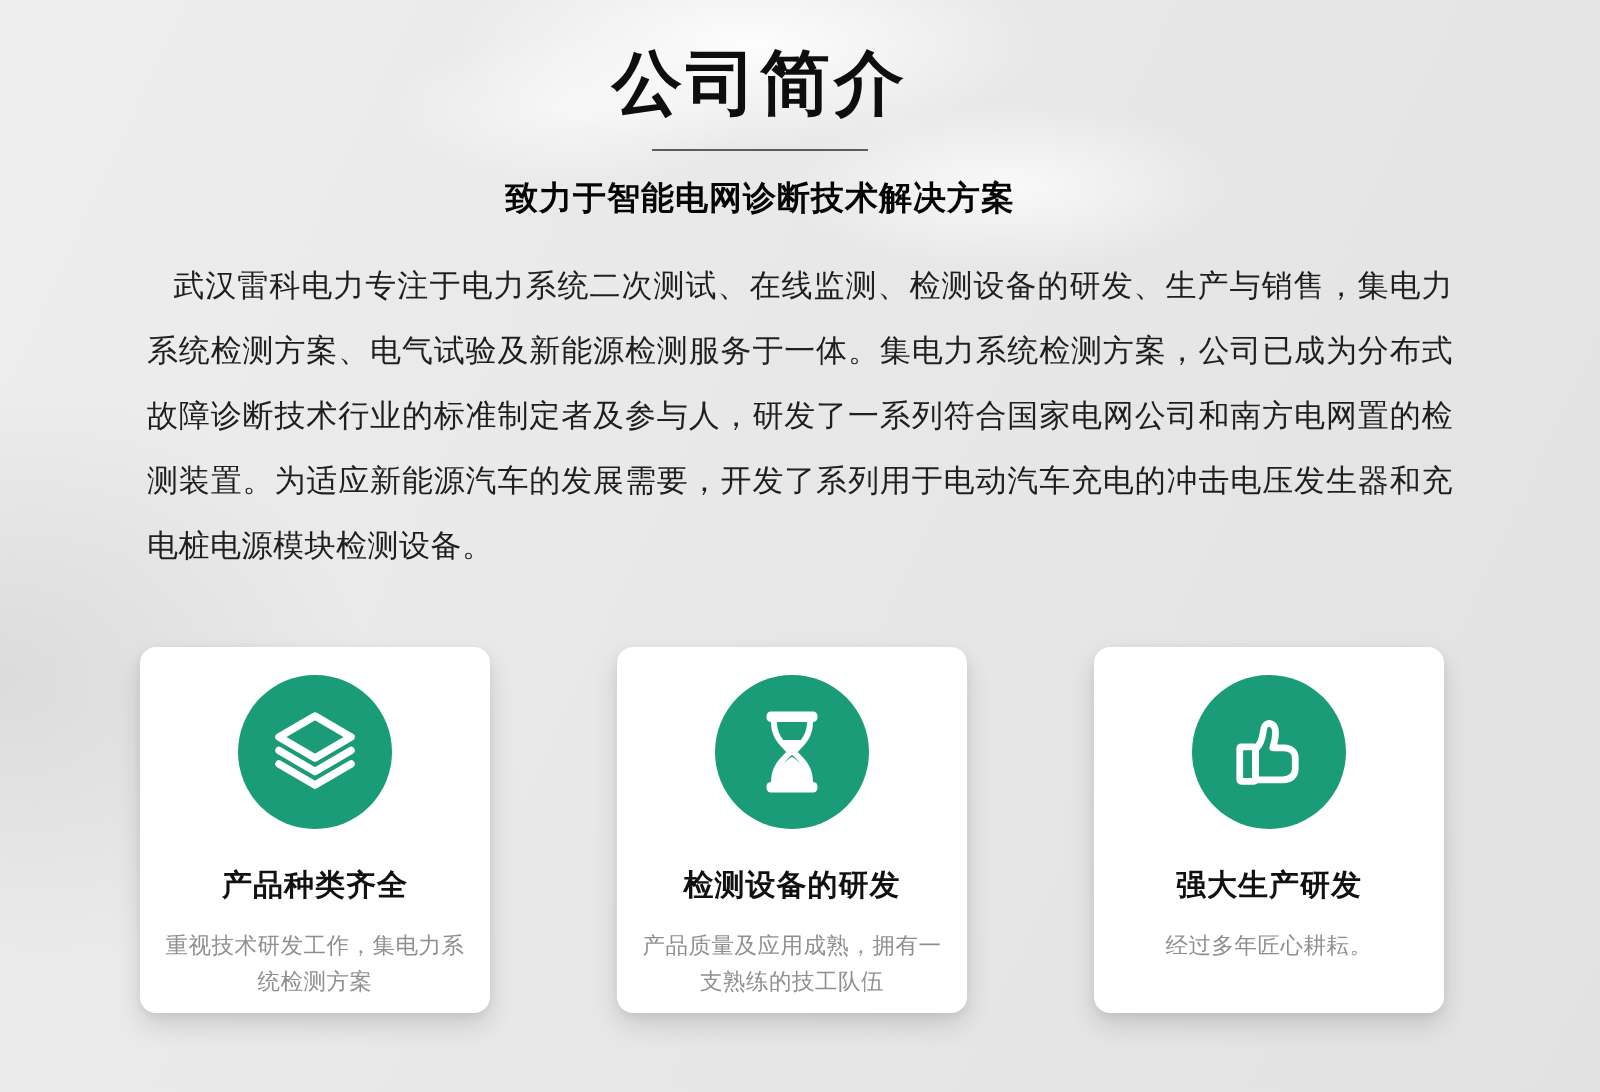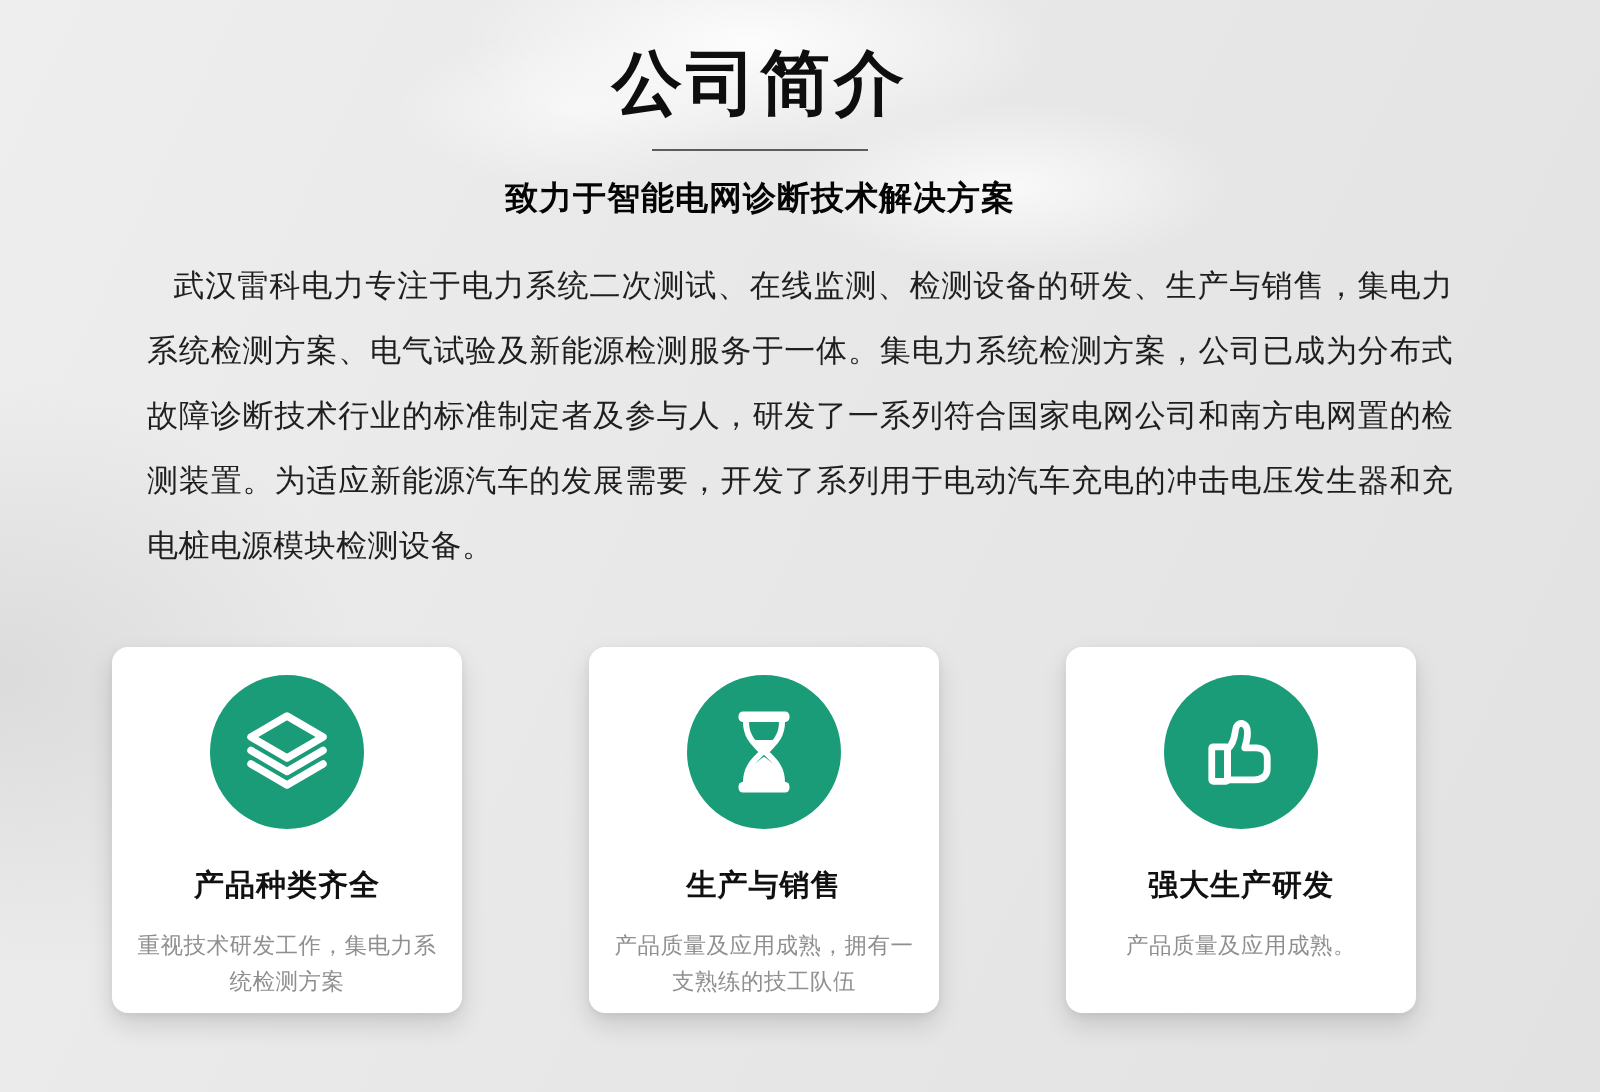--- a/index.html
+++ b/index.html
@@ -49,21 +49,21 @@
     font-size: 31px;
     line-height: 65px;
     color: #1f1f1f;
     text-align: justify;
     text-indent: 0.85em;
     letter-spacing: 0.5px;
   }
 
   .cards {
     position: absolute;
-    left: 112px; top: 647px;
+    left: 140px; top: 647px;
     width: 1304px;
     display: flex;
     gap: 127px;
   }
   .card {
     width: 350px; height: 366px;
     background: #ffffff;
     border-radius: 16px;
     box-shadow: 0 12px 26px rgba(0,0,0,0.13), 0 3px 8px rgba(0,0,0,0.06);
     text-align: center;
@@ -124,30 +124,30 @@
         <svg viewBox="0 0 64 64" fill="none">
           <rect x="15" y="5" width="34" height="7" rx="3" fill="#ffffff"></rect>
           <rect x="15" y="52" width="34" height="7" rx="3" fill="#ffffff"></rect>
           <path d="M20 12 C20 23 27 27.5 31 32 C27 36.5 20 41 20 52" stroke="#ffffff" stroke-width="4"></path>
           <path d="M44 12 C44 23 37 27.5 33 32 C37 36.5 44 41 44 52" stroke="#ffffff" stroke-width="4"></path>
           <path d="M22.5 24 L41.5 24 L33.5 31.5 L30.5 31.5 Z" fill="#ffffff"></path>
           <path d="M19.5 52 C20.5 43 27.5 38.5 32 35.2 C36.5 38.5 43.5 43 44.5 52 Z" fill="#ffffff"></path>
         </svg>
       </span>
     </div>
-    <h3 class="card-title">生产与销售</h3>
+    <h3 class="card-title">检测设备的研发</h3>
     <p class="card-desc" style="color:#8f8f8f">产品质量及应用成熟，拥有一支熟练的技工队伍</p>
   </div>
 
   <div class="card">
     <div class="icon-circle" style="background:#1b9c78">
       <span>
         <svg viewBox="0 0 64 64" fill="none" stroke="#ffffff" stroke-width="4.5" stroke-linejoin="round" stroke-linecap="round">
           <rect x="12.5" y="28.5" width="10.5" height="23" rx="1"></rect>
           <path d="M23 50.5 L41 50.5 C46.5 50.5 49.5 47.8 49.5 43.2 L49.5 35.8 C49.5 31.8 46.5 29.2 42 29.2 L34.5 29.2 C36 24.6 36.8 20 36 16.4 C35.4 13.7 32.8 12.3 30.6 13.3 C28.9 14.1 28.5 16 28.2 18.2 C27.6 23 26 27.6 23 30.2 Z"></path>
         </svg>
       </span>
     </div>
     <h3 class="card-title">强大生产研发</h3>
-    <p class="card-desc" style="color:#8f8f8f">产品质量及应用成熟。</p>
+    <p class="card-desc" style="color:#8f8f8f">经过多年匠心耕耘。</p>
   </div>
 
 </div>
 
 </body></html>

